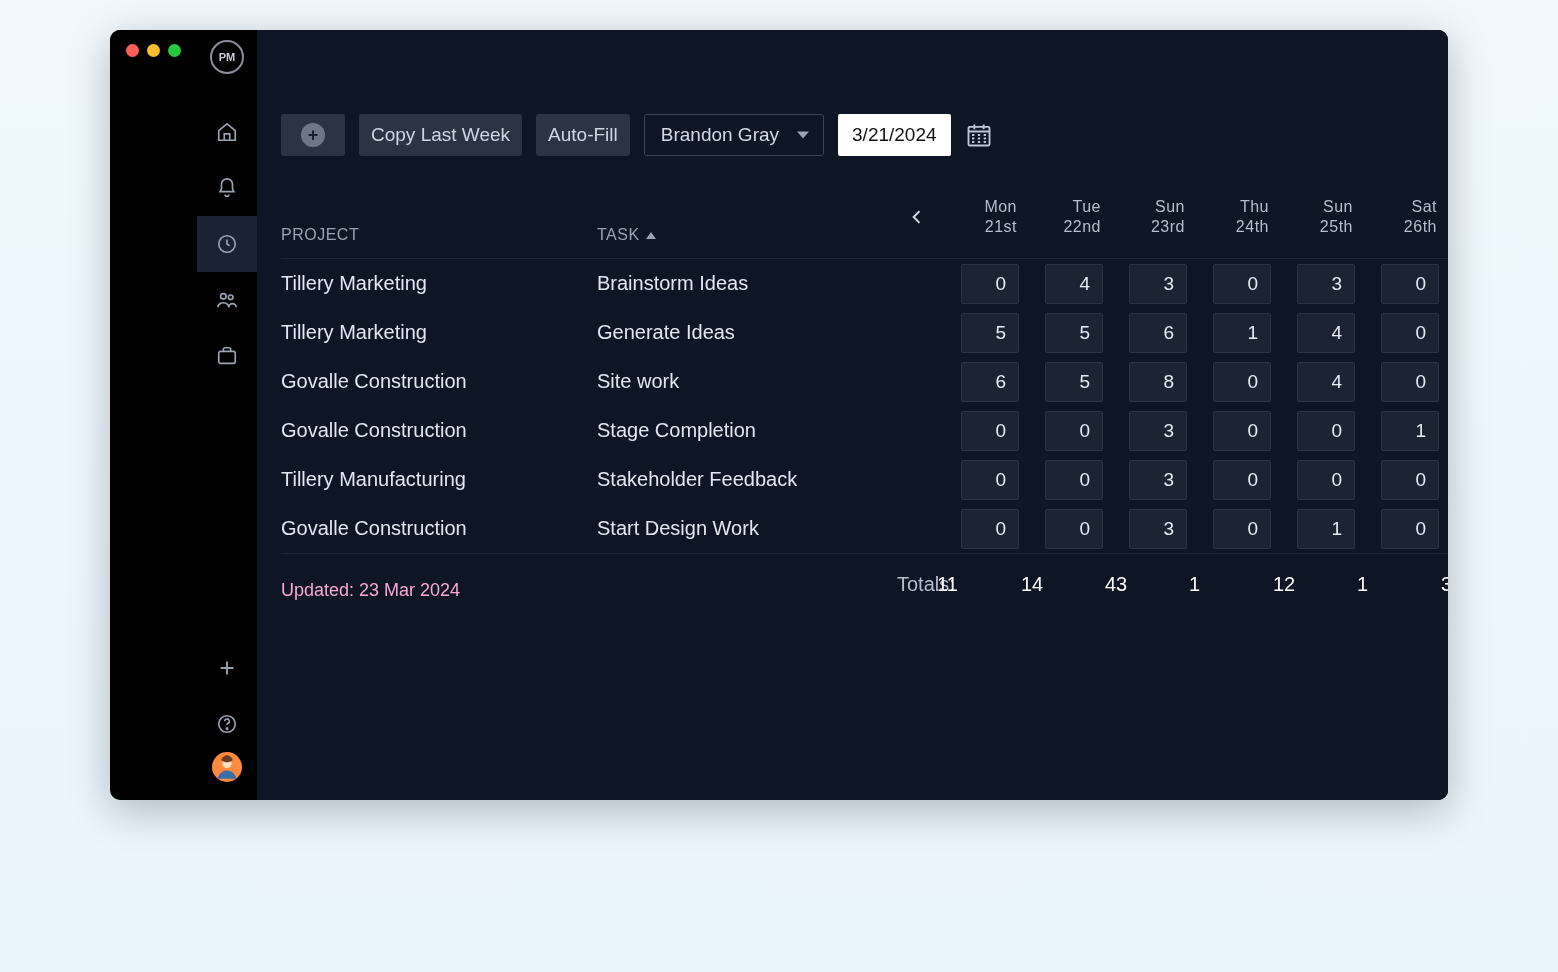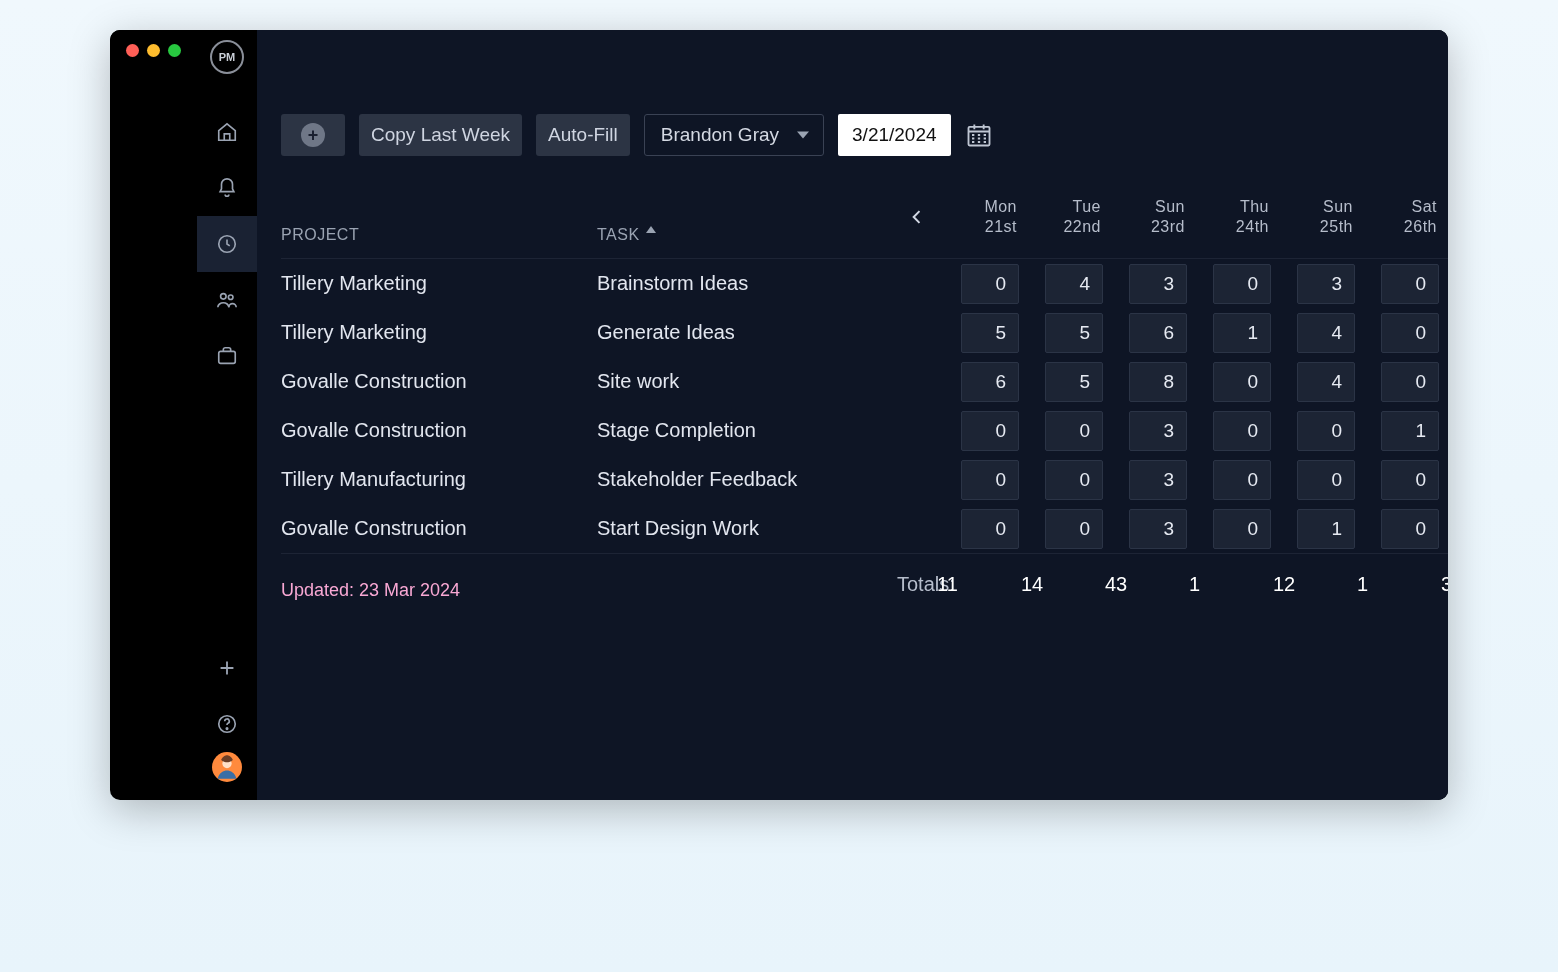--- a/index.html
+++ b/index.html
@@ -162,21 +162,21 @@
     font-size: 16px;
     letter-spacing: .5px;
     padding: 0 0 14px 0;
     border-bottom: 1px solid rgba(120,130,150,.15);
   }
   .col-head {
     text-align: left;
     text-transform: uppercase;
     margin-top: 36px;
   }
-  .col-head.task { display:flex; gap:6px; }
+  .col-head.task { display:flex; align-items:center; gap:6px; }
   .sort-caret {
     display:inline-block; width:0;height:0;
     border-left:5px solid transparent;border-right:5px solid transparent;
     border-bottom:7px solid #9aa3b2;
   }
   .nav-arrow {
     display:flex;align-items:center;justify-content:center;
     color:#cfd5e1;cursor:pointer;
   }
   .day-head {

